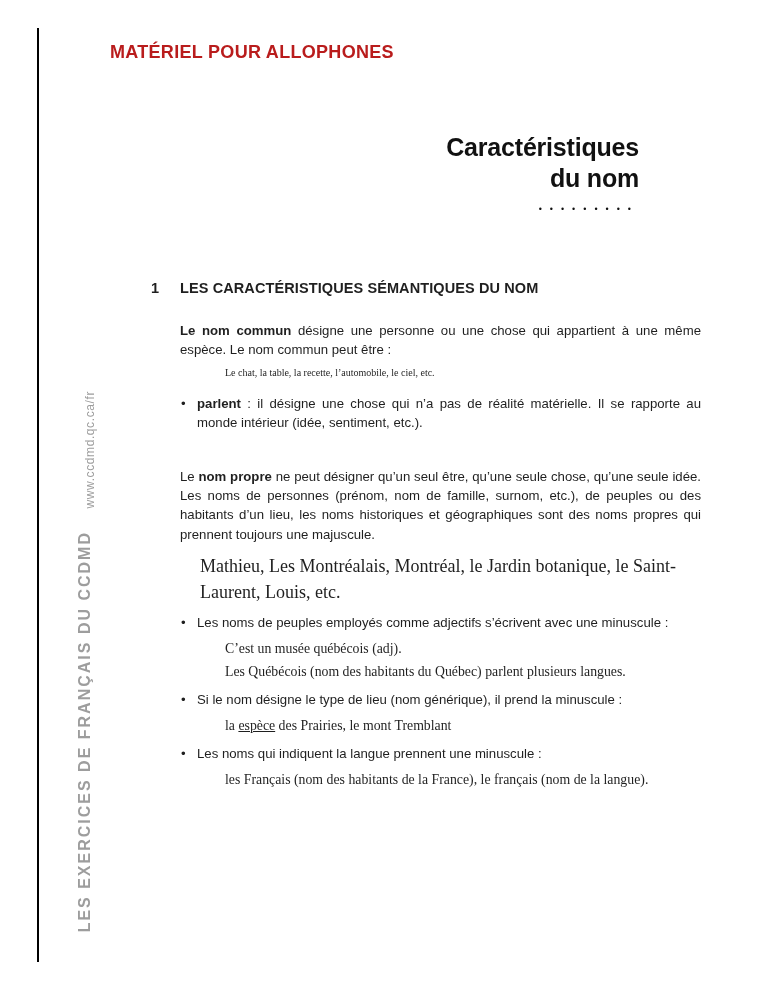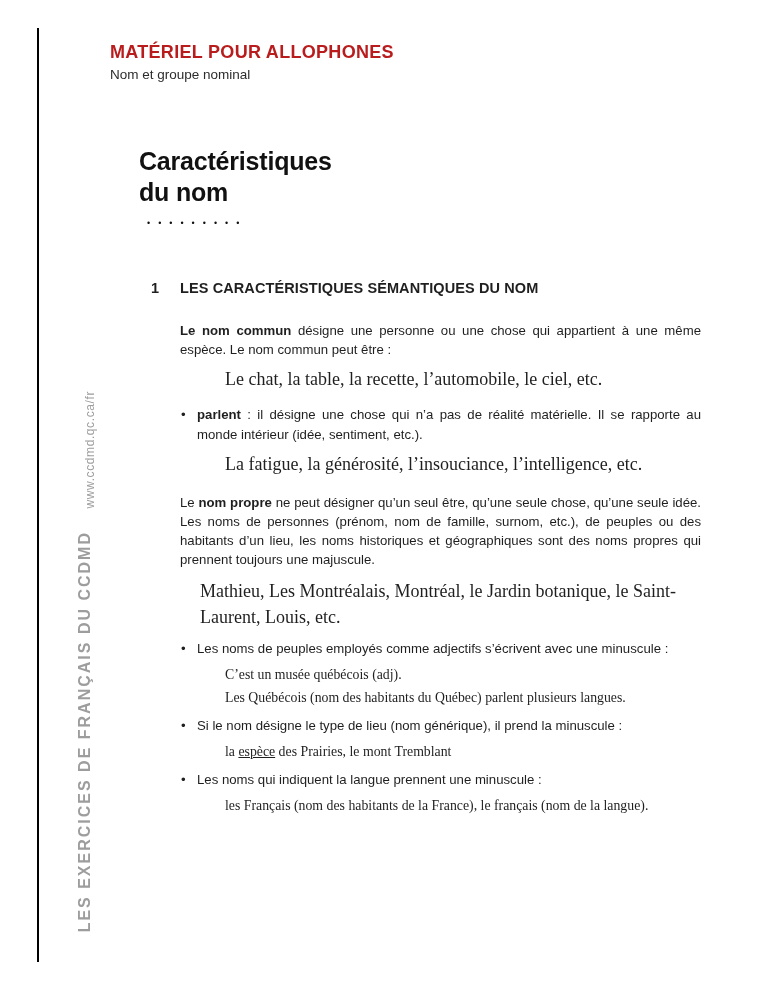--- a/index.html
+++ b/index.html
@@ -53,21 +53,21 @@
   .header { position: absolute; left: 110px; top: 42px; }
   .header-title {
     font-size: 18px;
     font-weight: 600;
     letter-spacing: 0.3px;
     color: #b91c1c;
   }
   .header-subtitle { font-size: 13.5px; margin-top: 4px; color: #2c2c2c; }
 
   
-  .title-block { position: absolute; left: 139px; top: 146px; width: 500px; text-align: left; }
+  .title-block { position: absolute; left: 139px; top: 132px; width: 500px; text-align: right; }
   .doc-title {
     font-size: 25px;
     font-weight: bold;
     line-height: 1.25;
     letter-spacing: -0.2px;
     color: #111;
   }
   .title-dots {
     margin-top: 9px;
     font-size: 9px;
@@ -98,25 +98,25 @@
   .section-num { position: absolute; left: -29px; top: 0; }
 
   .b { font-weight: bold; }
   .u { text-decoration: underline; }
 
   .bullet { position: relative; padding-left: 17px; margin-top: 13px; }
   .bullet::before { content: "\2022"; position: absolute; left: 1px; top: 0; }
 
   .example-serif {
     font-family: "Liberation Serif", serif;
-    font-size: 18px;
+    font-size: 10px;
     margin: 7px 0 0 45px;
     text-align: left;
   }
-  .proper-para { margin-top: 16px; }
+  .proper-para { margin-top: 35px; }
   .proper-example {
     font-family: "Liberation Serif", serif;
     font-size: 18px;
     margin: 9px 0 0 20px;
     text-align: left;
   }
   .rule-bullet { margin-top: 8px; }
   .rule-examples {
     font-family: "Liberation Serif", serif;
     font-size: 13.8px;
@@ -130,21 +130,20 @@
 
 <div class="page">
 
   <div class="edge-rule"></div>
 
   <div class="sidebar-url">www.ccdmd.qc.ca/fr</div>
   <div class="sidebar-series">LES EXERCICES DE FRANÇAIS DU CCDMD</div>
 
   <div class="header">
     <div class="header-title">MATÉRIEL POUR ALLOPHONES</div>
-    <div class="header-subtitle">Nom et groupe nominal</div>
   </div>
 
   <div class="title-block">
     <div class="doc-title">
       <div>Caractéristiques</div>
       <div>du nom</div>
     </div>
     <div class="title-dots">•••••••••</div>
   </div>
 
@@ -157,21 +156,20 @@
 
     <div class="para">
       <span class="b">Le nom commun</span><span> désigne une personne ou une chose qui appartient à une même espèce. Le nom commun peut être :</span>
     </div>
 
     <div class="example-serif">Le chat, la table, la recette, l’automobile, le ciel, etc.</div>
 
     <div class="bullet">
       <span class="b">parlent</span><span> : il désigne une chose qui n’a pas de réalité matérielle. Il se rapporte au monde intérieur (idée, sentiment, etc.).</span>
     </div>
-    <div class="example-serif">La fatigue, la générosité, l’insouciance, l’intelligence, etc.</div>
 
     <div class="para proper-para">
       <span>Le </span><span class="b">nom propre</span><span> ne peut désigner qu’un seul être, qu’une seule chose, qu’une seule idée. Les noms de personnes (prénom, nom de famille, surnom, etc.), de peuples ou des habitants d’un lieu, les noms historiques et géographiques sont des noms propres qui prennent toujours une majuscule.</span>
     </div>
     <div class="proper-example">Mathieu, Les Montréalais, Montréal, le Jardin botanique, le Saint-Laurent, Louis, etc.</div>
 
     <div class="bullet rule-bullet">
       <span>Les noms de peuples employés comme adjectifs s’écrivent avec une minuscule :</span>
     </div>
     <div class="rule-examples">

